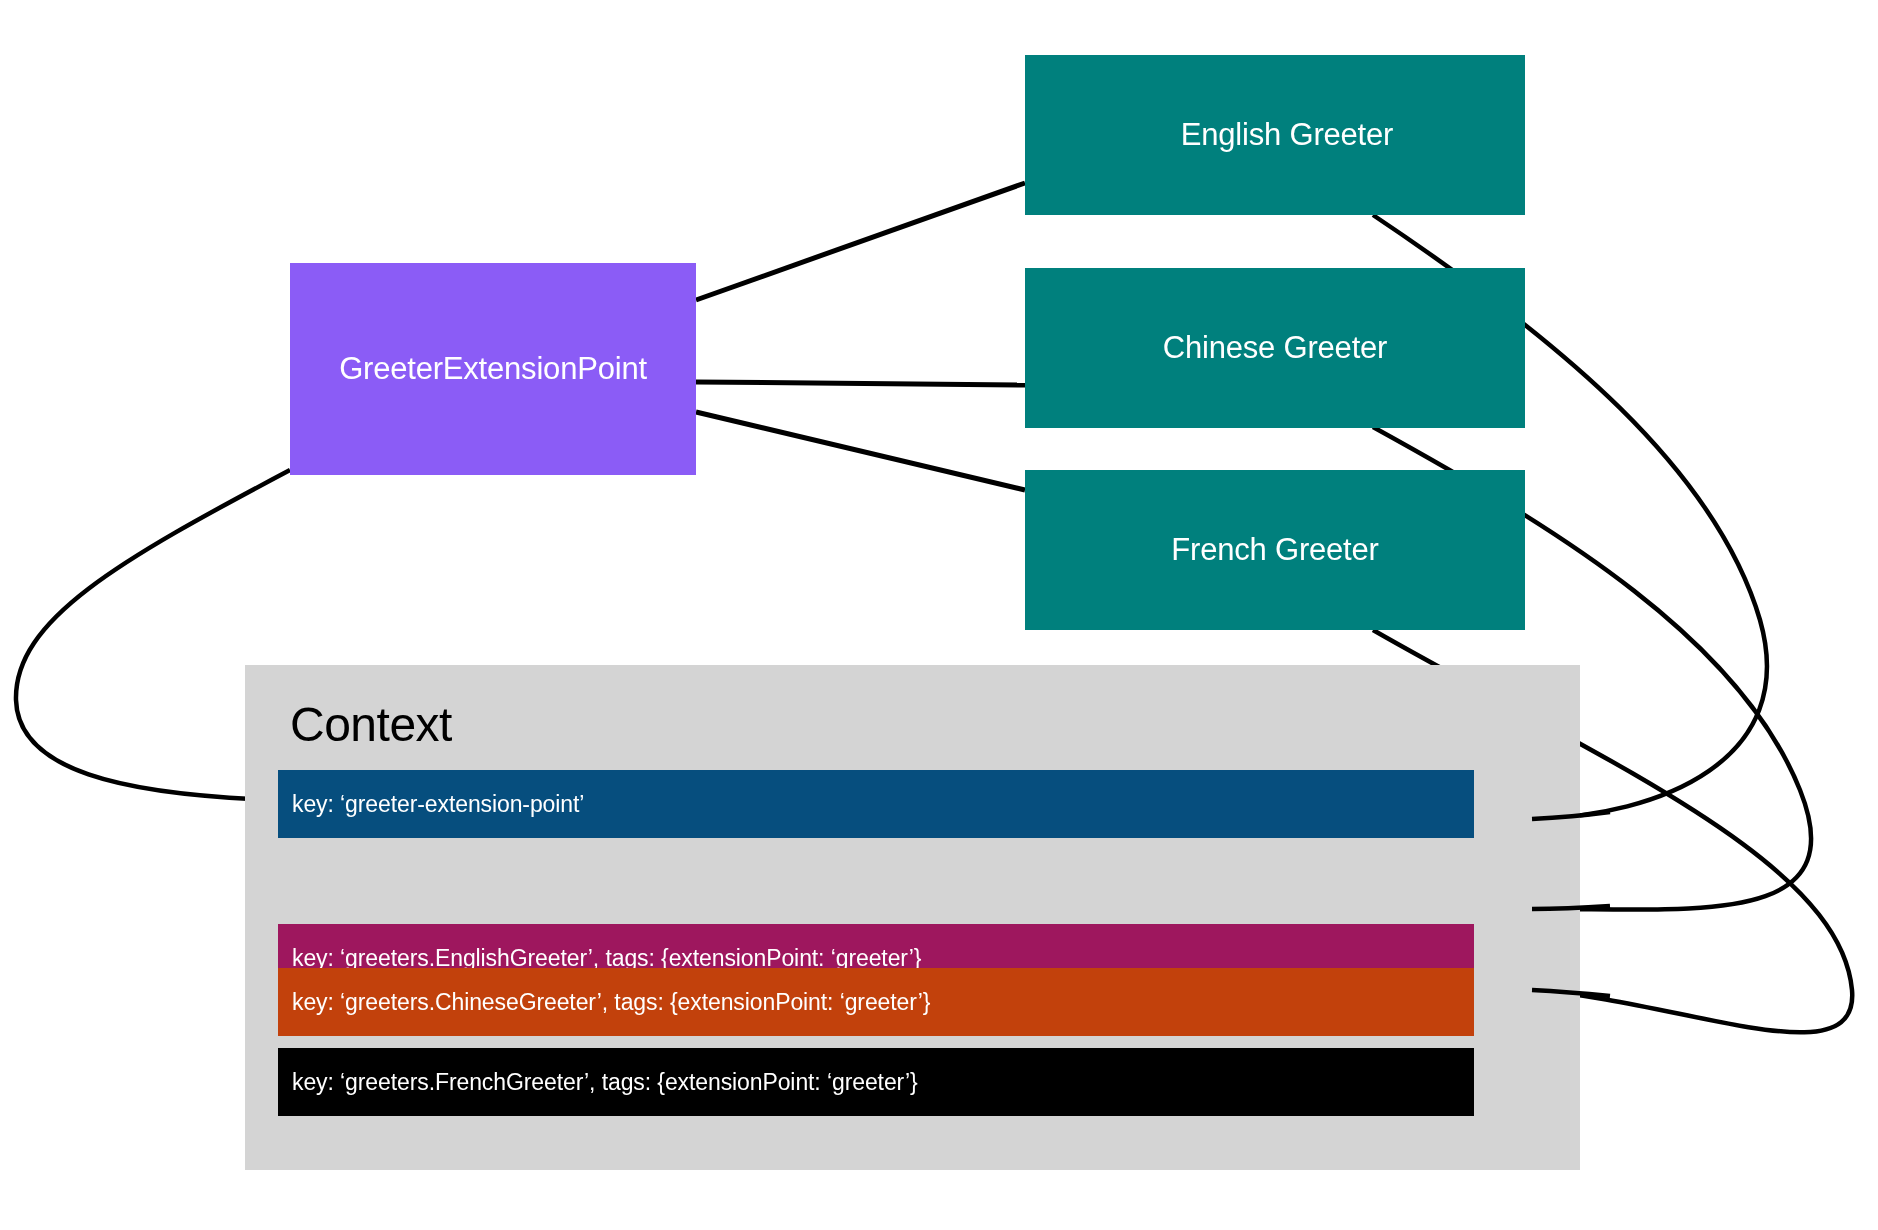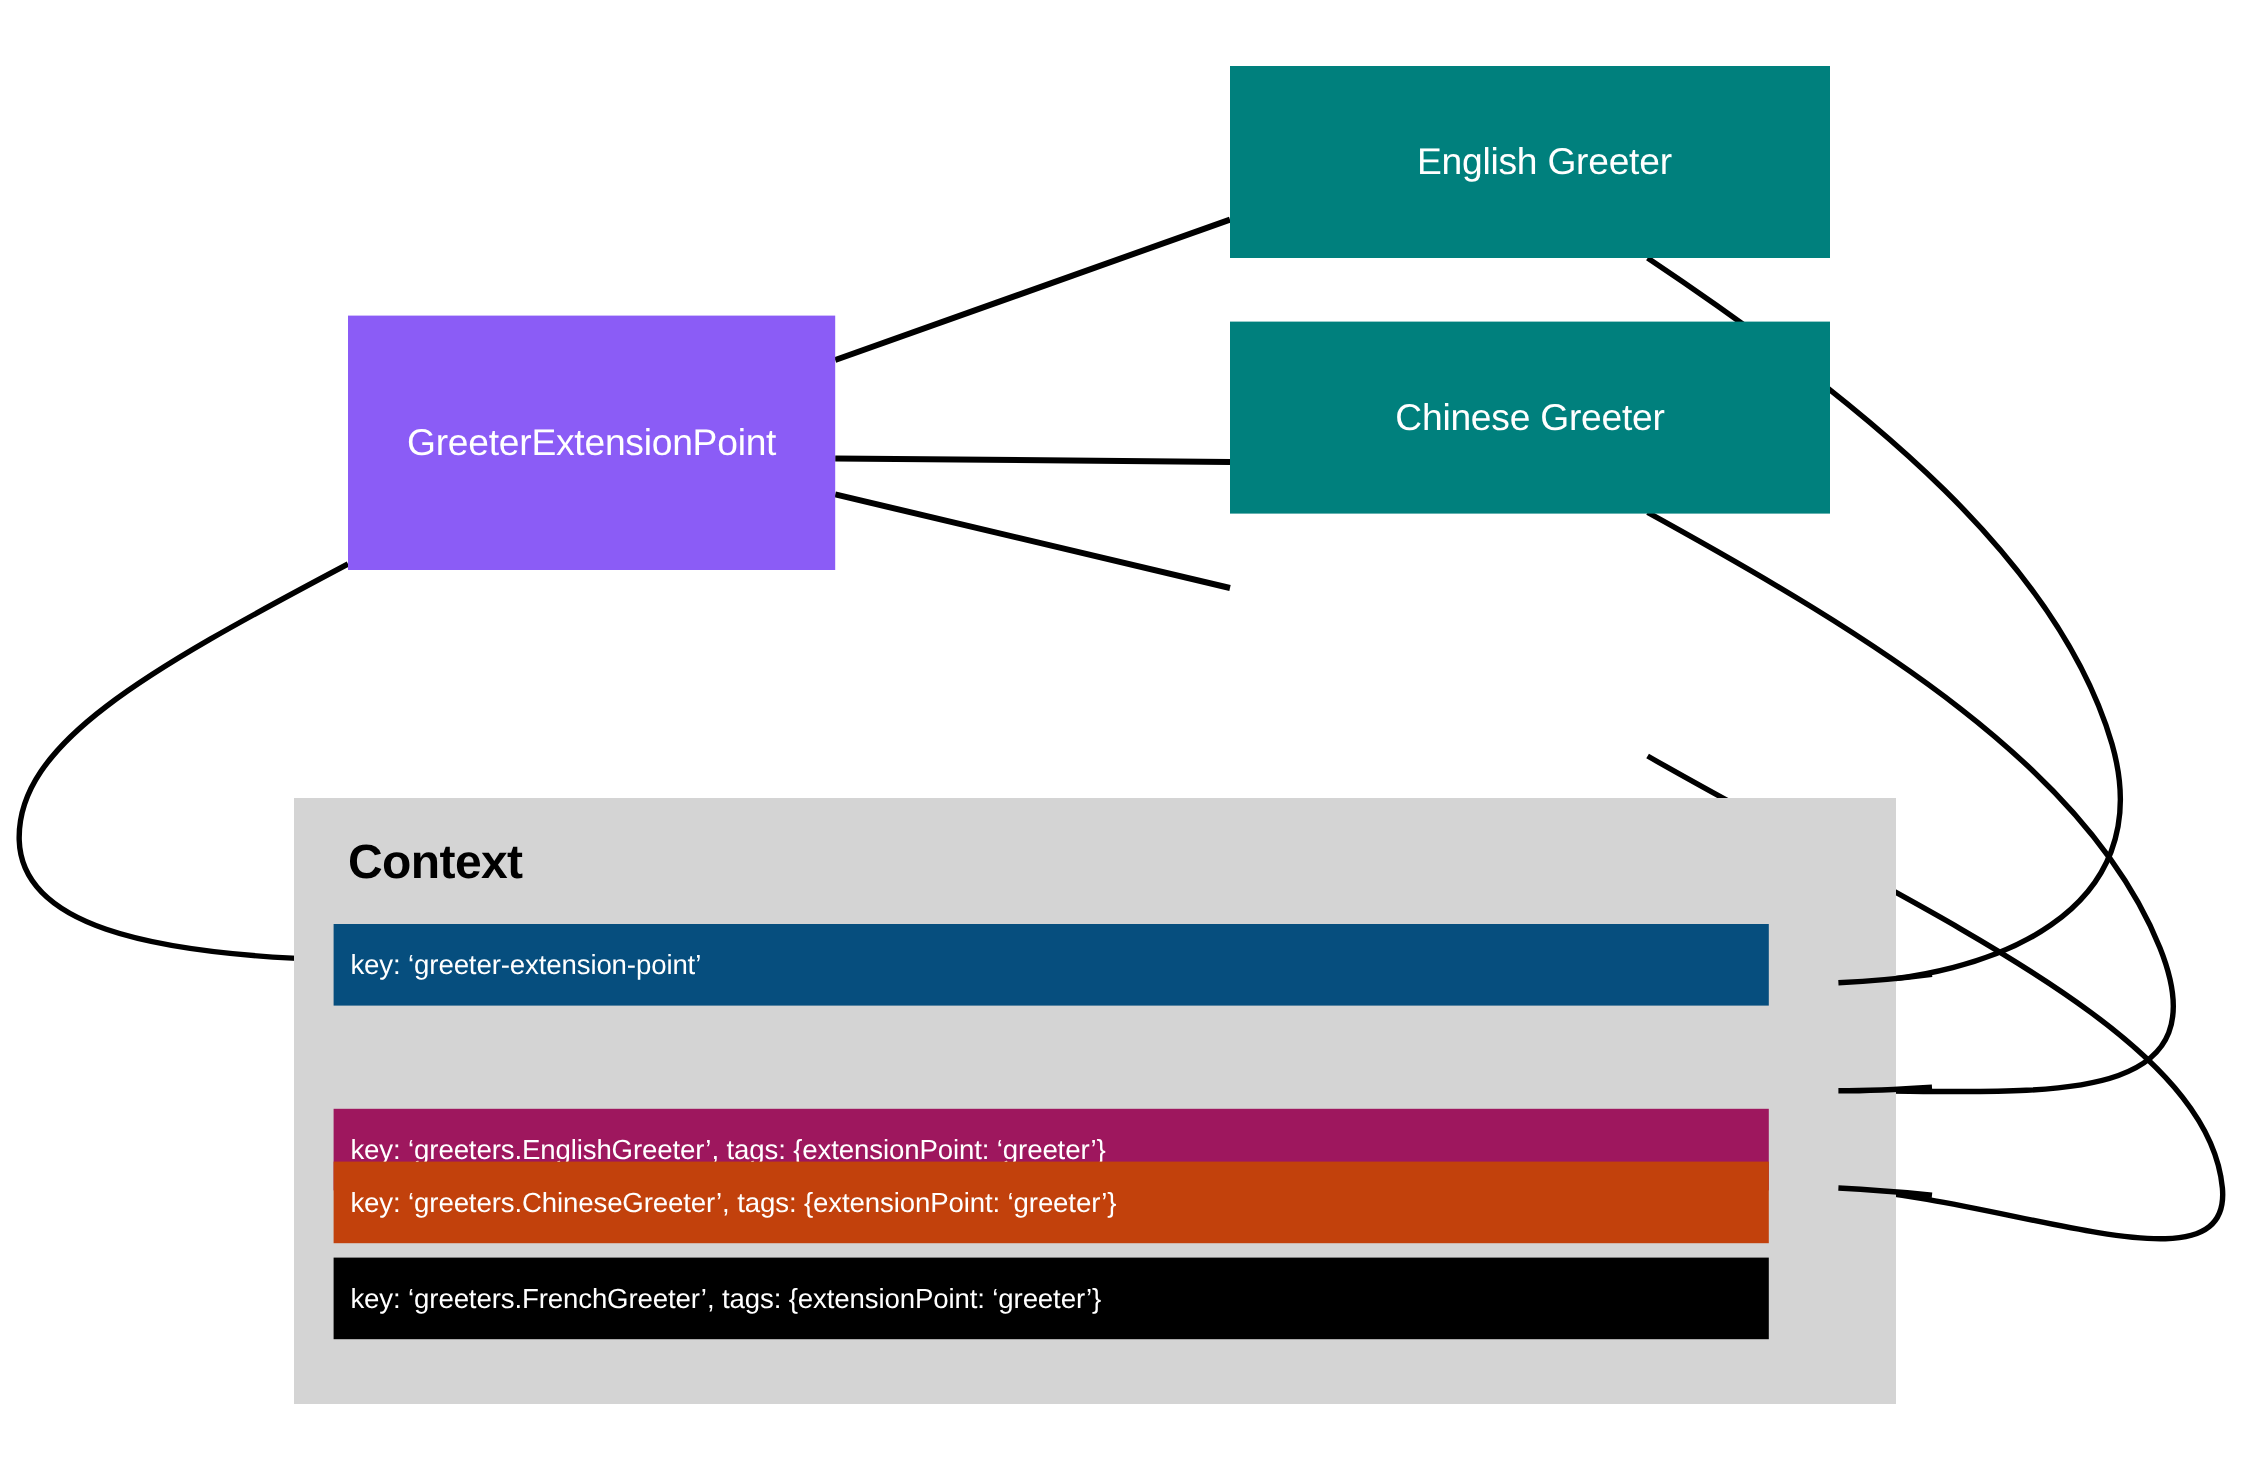--- a/index.html
+++ b/index.html
@@ -42,21 +42,21 @@
   .g2{top:470px;}
 
   
   .context-panel{
     position:absolute;
     left:245px;top:665px;width:1335px;height:505px;
     background:#d4d4d4;
   }
   .context-title{
     position:absolute;left:45px;top:32px;
-    font-size:40px;font-weight:bold;color:#000000;
+    font-size:48px;font-weight:normal;color:#000000;
     letter-spacing:-0.5px;
   }
   .ctx-row{
     position:absolute;
     left:33px;width:1196px;height:68px;
     display:flex;align-items:center;
     color:#ffffff;
     font-size:23px;
     padding-left:14px;
     box-sizing:border-box;
@@ -92,20 +92,23 @@
   <div class="node node-ep">
     <span>GreeterExtensionPoint</span>
   </div>
 
   <div class="node node-greeter g0">
     <span>English Greeter</span>
   </div>
   <div class="node node-greeter g1">
     <span>Chinese Greeter</span>
   </div>
+  <div class="node node-greeter g2">
+    <span>French Greeter</span>
+  </div>
 
   <div class="context-panel">
     <div class="context-title">Context</div>
 
     <div class="ctx-row ep">
       <span>key: ‘greeter-extension-point’</span>
     </div>
 
     <div class="ctx-row inst0">
       <span>key: ‘greeters.EnglishGreeter’, tags: {extensionPoint: ‘greeter’}</span>

